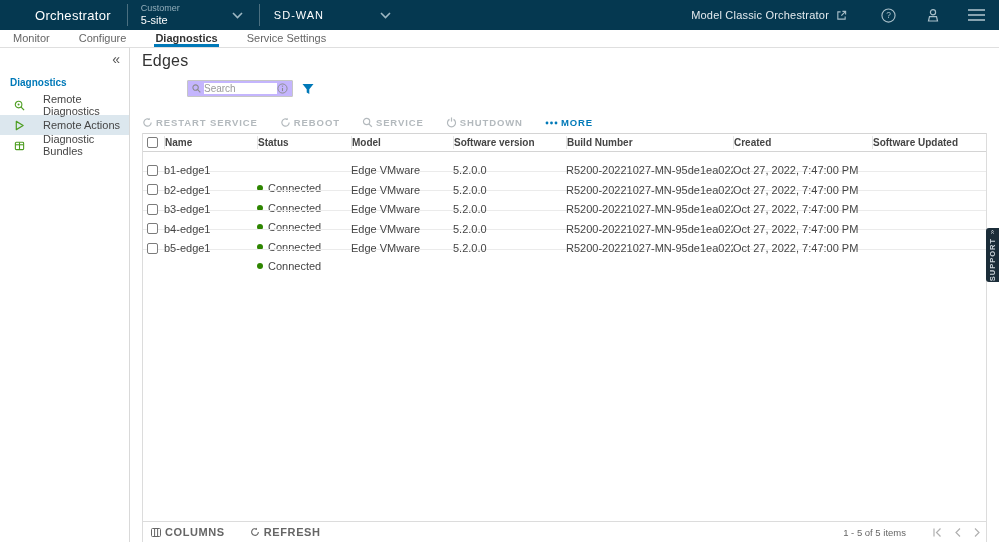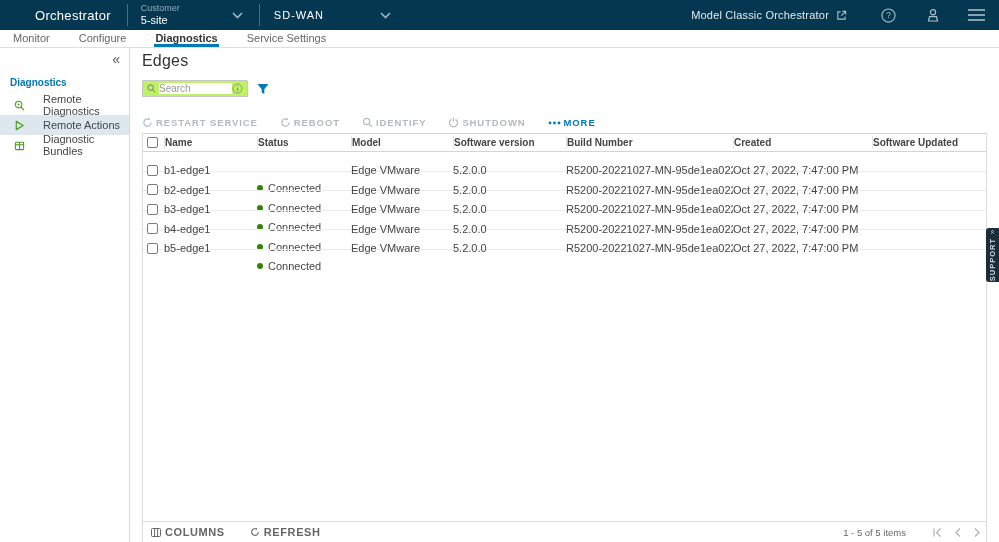--- a/index.html
+++ b/index.html
@@ -35,21 +35,21 @@
   .collapse-btn { position:absolute; top:3px; right:9px; font-size:14px; color:#555; cursor:pointer; }
   .side-section { margin:29px 0 7px 10px; font-size:10px; font-weight:700; color:#0079b8; }
   .side-item { height:20px; display:flex; align-items:center; gap:18px; padding-left:14px; font-size:11px; color:#454545; cursor:pointer; }
   .side-item.selected { background:#dce7ee; }
   .side-icon { display:flex; align-items:center; color:#4e9e22; flex:none; }
 
   
   .main { flex:1; display:flex; flex-direction:column; padding:0 12px; min-width:0; }
   .page-title { margin-top:4px; font-size:16px; color:#333; letter-spacing:.2px; }
   .search-row { margin-top:10px; display:flex; align-items:center; }
-  .search-box { width:106px; height:17px; border:1px solid #c6c6c6; border-radius:1px; display:flex; align-items:center; padding:0 4px; background:#bef264; }
+  .search-box { width:106px; height:17px; border:1px solid #c6c6c6; border-radius:1px; display:flex; align-items:center; padding:0 4px; background:#c4b5fd;margin-left:45px; }
   .search-box input { border:none; outline:none; flex:1; min-width:0; font-size:10px; font-family:"Liberation Sans",sans-serif; color:#444; margin-left:3px; }
   .search-box input::placeholder { color:#9a9a9a; }
   .icon-gray { color:#8b8b8b; display:flex; align-items:center; }
   .filter-btn { margin-left:9px; color:#0079b8; display:flex; align-items:center; cursor:pointer; }
 
   
   .toolbar { margin-top:19px; display:flex; align-items:center; height:13px; }
   .tb-btn { display:flex; align-items:center; gap:3px; font-size:9.5px; font-weight:600; letter-spacing:.9px; color:#b3b9bd; margin-right:22px; cursor:default; white-space:nowrap; }
   .tb-btn.enabled { color:#0079b8; cursor:pointer; }
   .tb-btn svg { flex:none; }
@@ -219,21 +219,21 @@
             <path d="M10 6 A4 4 0 1 1 8.2 2.7" fill="none" stroke="currentColor" stroke-width="1.3"></path>
             <path d="M8.2 0.8 L8.4 3 L6.3 3.4 Z" fill="currentColor"></path>
           </svg>
         <span>REBOOT</span>
       </span>
       <span class="tb-btn">
         <svg width="11" height="11" viewBox="0 0 12 12">
             <circle cx="5" cy="5" r="3.4" fill="none" stroke="currentColor" stroke-width="1.3"></circle>
             <line x1="7.6" y1="7.6" x2="10.8" y2="10.8" stroke="currentColor" stroke-width="1.4"></line>
           </svg>
-        <span>IDENTIFY</span>
+        <span>SERVICE</span>
       </span>
       <span class="tb-btn">
         <svg width="11" height="11" viewBox="0 0 12 12">
             <path d="M3.8 2.6 A4.4 4.4 0 1 0 8.2 2.6" fill="none" stroke="currentColor" stroke-width="1.3"></path>
             <line x1="6" y1="0.5" x2="6" y2="5" stroke="currentColor" stroke-width="1.3"></line>
           </svg>
         <span>SHUTDOWN</span>
       </span>
       <span class="tb-btn enabled">
         <svg width="13" height="4" viewBox="0 0 13 4">

